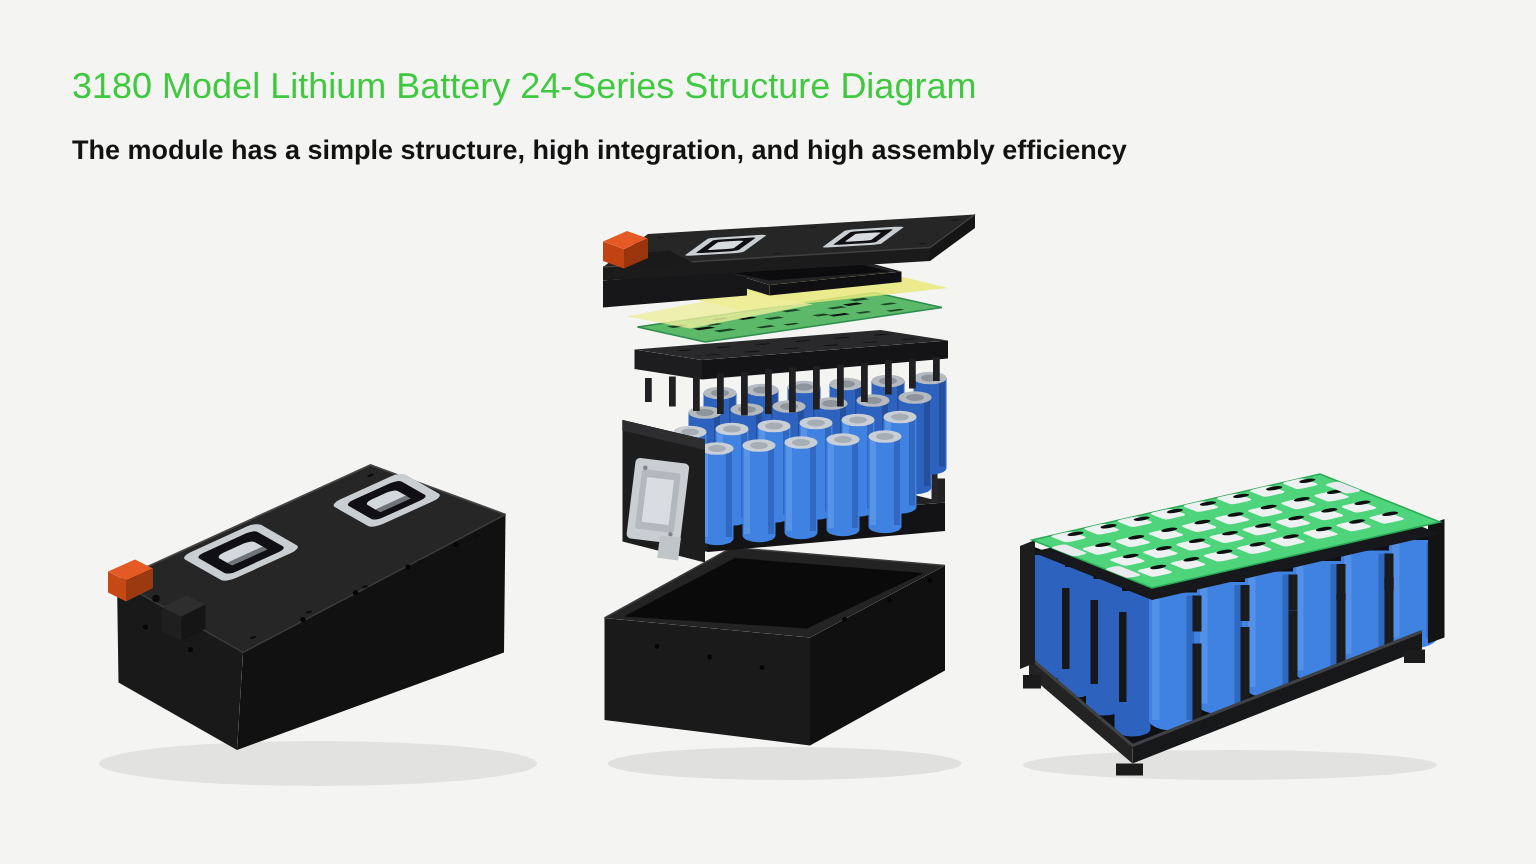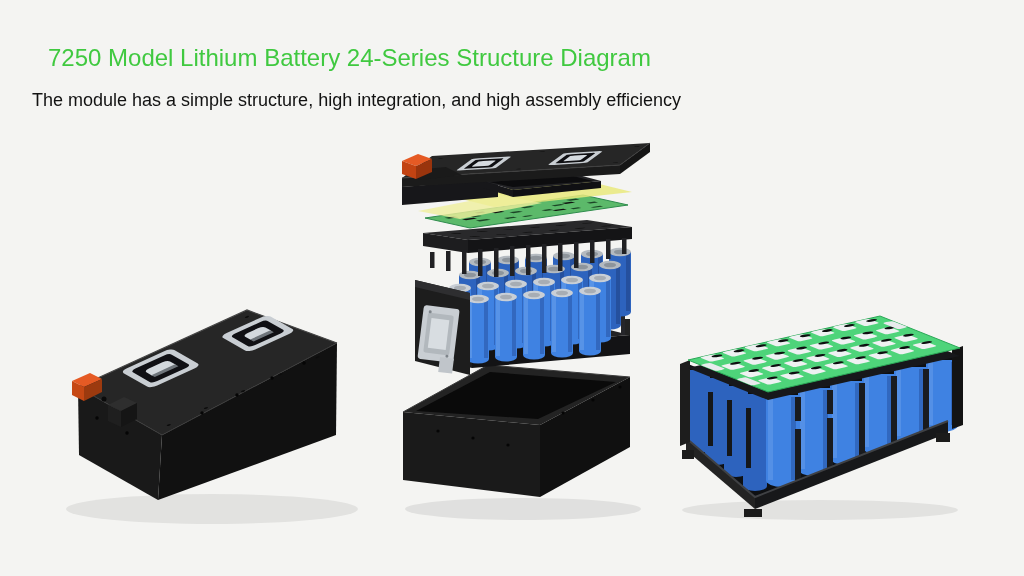--- a/index.html
+++ b/index.html
@@ -7,42 +7,42 @@
     width:1024px;height:576px;position:relative;overflow:hidden;
     background:var(--background,#f4f4f2);
     font-family:"Liberation Sans",sans-serif;
   }
   .page-title{
     position:absolute;left:48px;top:44px;
     font-size:24px;font-weight:400;letter-spacing:0;
     color:var(--title-green,#40c940);white-space:nowrap;
   }
   .page-subtitle{
-    position:absolute;left:32px;top:90px;
-    font-size:18px;font-weight:400;
+    position:absolute;left:48px;top:90px;
+    font-size:18px;font-weight:700;
     color:var(--text-dark,#121212);white-space:nowrap;
   }
   .figure{position:absolute;}
   .fig-pack{left:52px;top:283px;}
   .fig-exploded{left:388px;top:123px;}
   .fig-module{left:670px;top:292px;}
   .f-blue{fill:var(--cell-blue,#3f82e2);}
   .f-blued{fill:var(--cell-blue-dark,#2d63be);}
   .f-silver{fill:var(--cell-top-silver,#c9cfd6);}
   .f-pcbb{fill:var(--pcb-green-bright,#4ed47a);}
   .f-pcbd{fill:var(--pcb-green-dark,#5cb96a);}
   .f-yellow{fill:var(--insulation-yellow,#e9e97c);}
   .f-orange{fill:var(--connector-orange,#e55a24);}
   .f-metal{fill:var(--metal-silver,#c9ced3);}
   .f-plastic{fill:var(--plastic-black,#262626);}
 </style>
 </head>
 <body>
 
-<div class="page-title">7250 Model Lithium Battery 24-Series Structure Diagram</div>
+<div class="page-title">3180 Model Lithium Battery 24-Series Structure Diagram</div>
 <div class="page-subtitle">The module has a simple structure, high integration, and high assembly efficiency</div>
 
 <svg class="figure fig-pack" width="320" height="250" viewBox="0 0 320 250" aria-label="assembled-battery-pack">
   <ellipse cx="160" cy="226" rx="146" ry="15" fill="rgba(0,0,0,0.07)"></ellipse>
   <g>
     <polygon points="110,152 285,60 284,152 106,217" fill="#111111"></polygon>
     <polygon points="26,104 110,152 106,217 27,172" fill="#191919"></polygon>
     <polygon points="26,104 195,27 285,60 110,152" class="f-plastic"></polygon>
     <path d="M26,104 L195,27 L285,60" fill="none" stroke="#454545" stroke-width="1.2"></path>
     <path d="M26,104 L110,152 L285,60" fill="none" stroke="#3a3a3a" stroke-width="1"></path>

